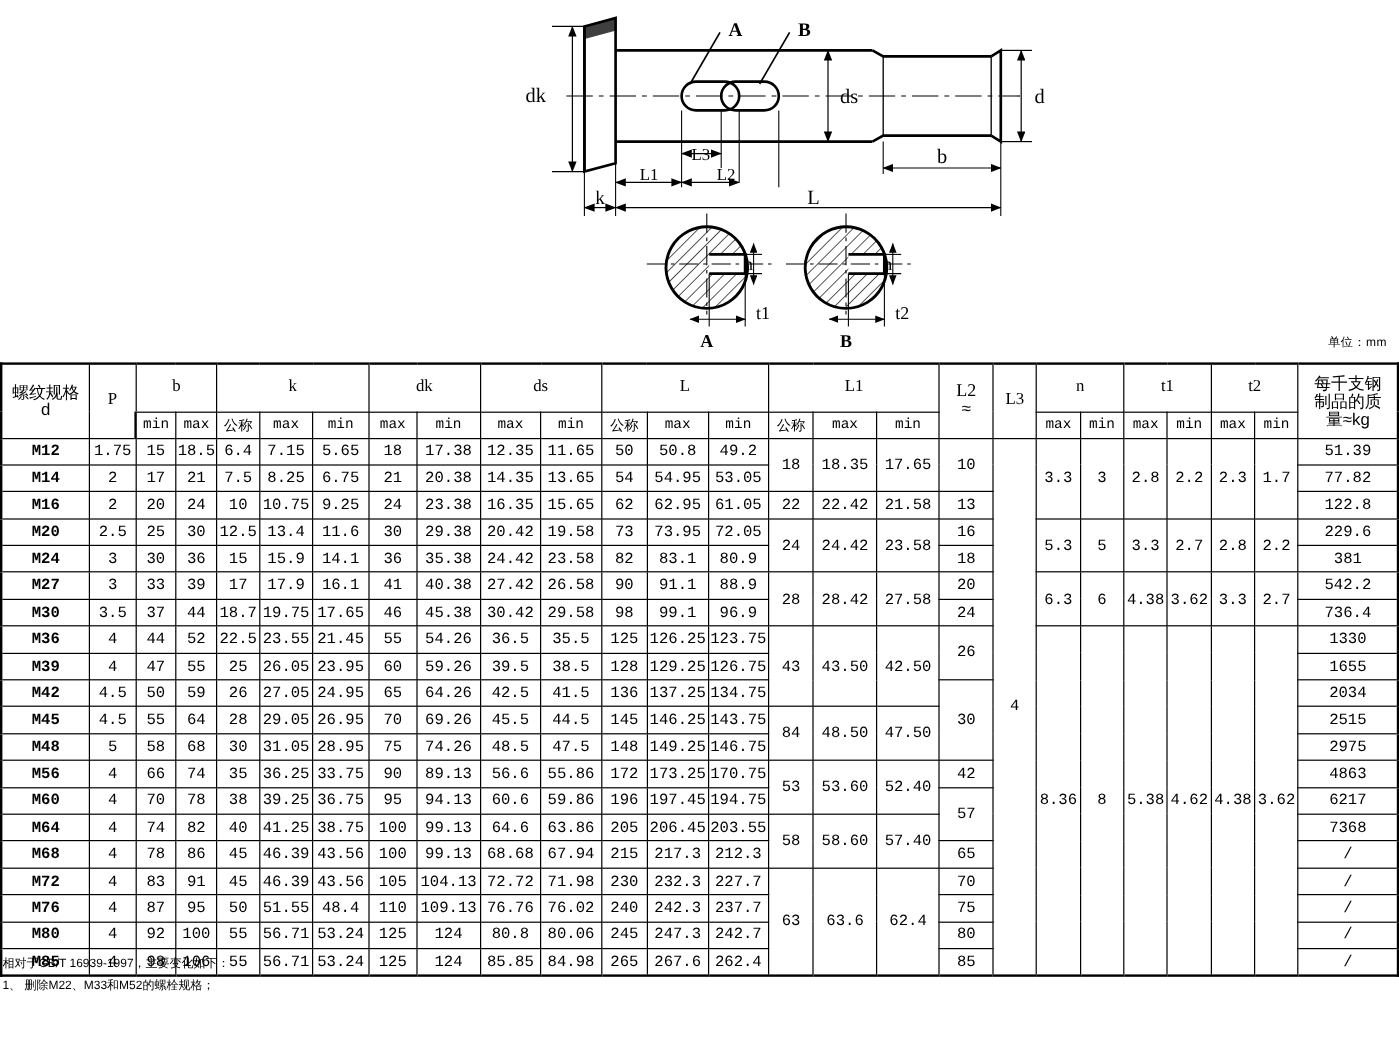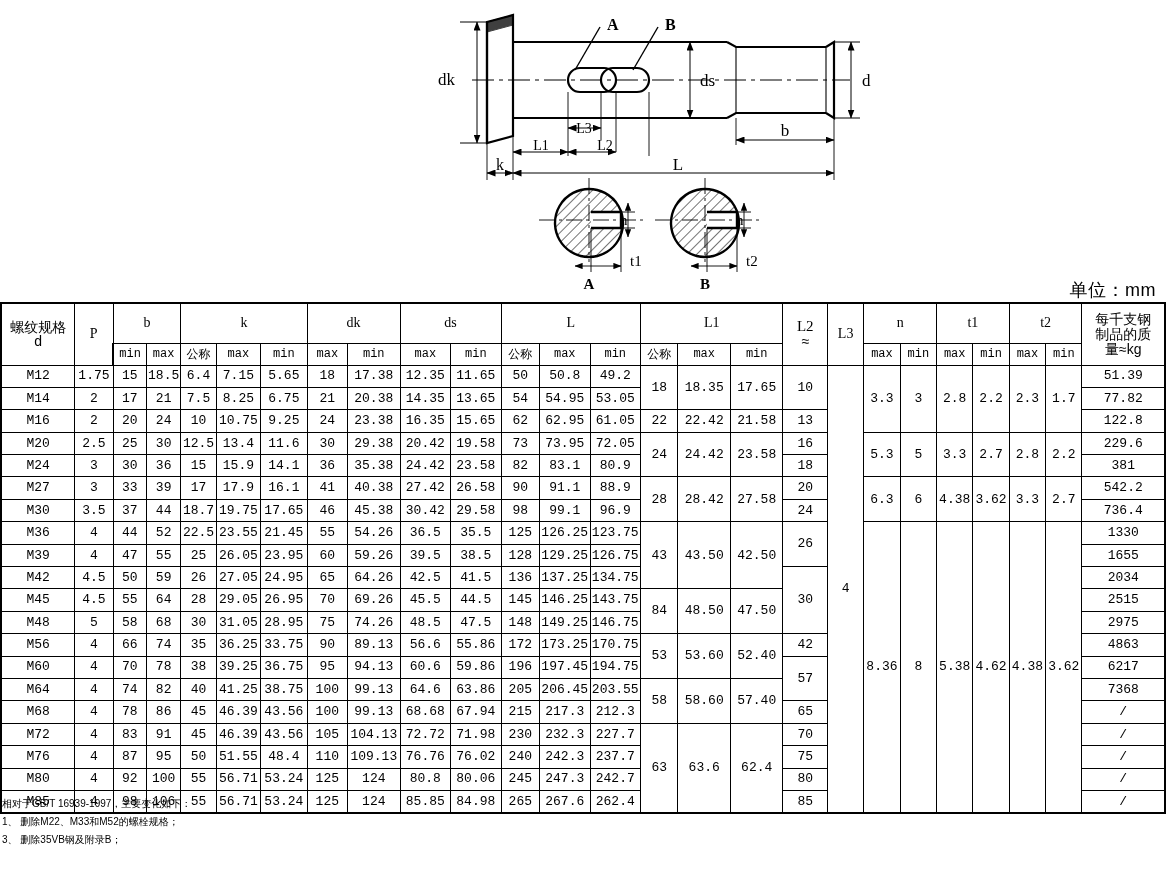--- a/index.html
+++ b/index.html
@@ -37,26 +37,26 @@
     vertical-align: middle;
     padding: 0 1px;
     line-height: 1.05;
     white-space: nowrap;
     overflow: hidden;
   }
   #spec-table thead th { font-weight: normal; }
   #spec-table thead tr:first-child th { height: 40px; font-size: 14px; }
   #spec-table thead tr:nth-child(2) th { height: 22px; font-size: 12px; margin-top: 24px; }
   #spec-table tbody td { height: 22.4px; font-size: 13px; }
-  .cjk { font-family: "Liberation Sans", "DejaVu Sans", sans-serif; font-size: 18px; }
+  .cjk { font-family: "Liberation Sans", "DejaVu Sans", sans-serif; font-size: 10px; }
   .hdr-big { font-size: 15px; font-family: "Liberation Serif","DejaVu Serif",serif; }
   .hdr-wrap { line-height: 1.15; font-size: 12px; }
   .outer-top { border-top: 2px solid #000 !important; }
   .outer-bottom { border-bottom: 2px solid #000 !important; }
-  .thick-l { border-left: 2px solid #000 !important; }
+  .thick-l { border-left: 2px solid #000 !important; font-weight: bold; }
   .thick-r { border-right: 2px solid #000 !important; }
 
   
   col.c-d   { width: 73px; }
   col.c-p   { width: 38px; }
   col.c-bmin{ width: 33px; }
   col.c-bmax{ width: 34px; }
   col.c-kn  { width: 35px; }
   col.c-kmax{ width: 44px; }
   col.c-kmin{ width: 46px; }
@@ -740,16 +740,15 @@
           <td class="outer-bottom">262.4</td>
           <td rowspan="1" class="outer-bottom">85</td>
           <td class="thick-r outer-bottom">/</td>
         </tr>
       </tbody>
 </table>
 
 <div id="notes">
   <div>相对于GB/T 16939-1997，主要变化如下：</div>
   <div>1、 删除M22、M33和M52的螺栓规格；</div>
-  <div>3、 删除35VB钢及附录B；</div>
 </div>
 
 </div>
 
 </body></html>

